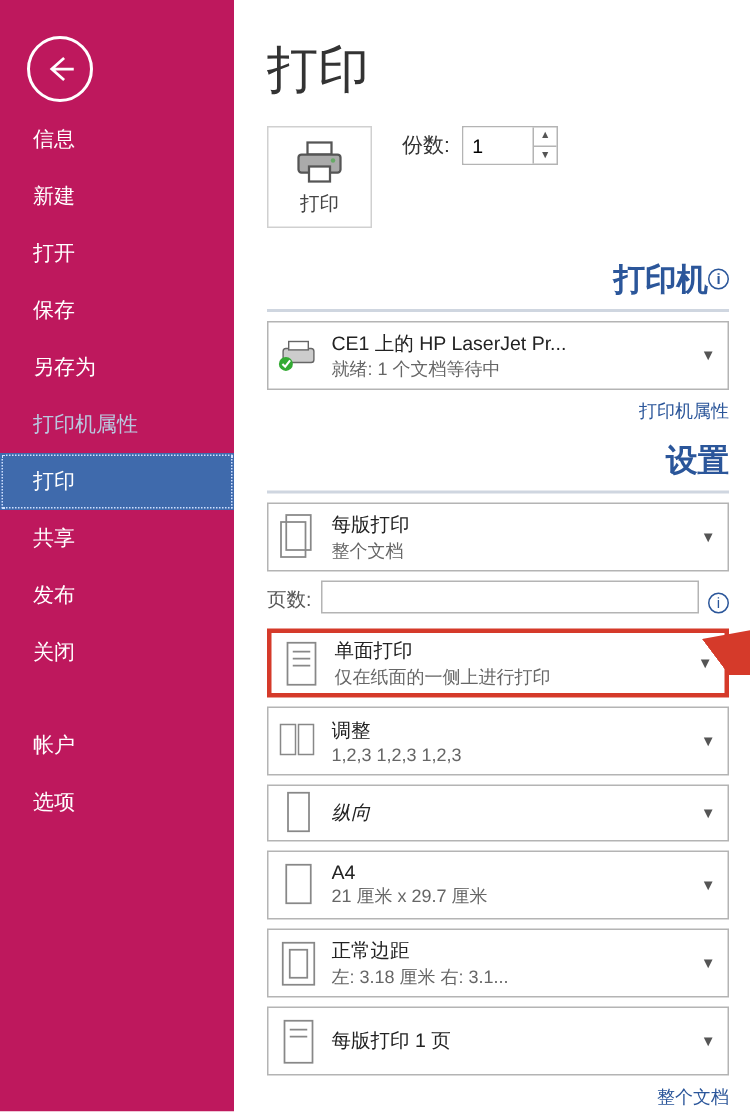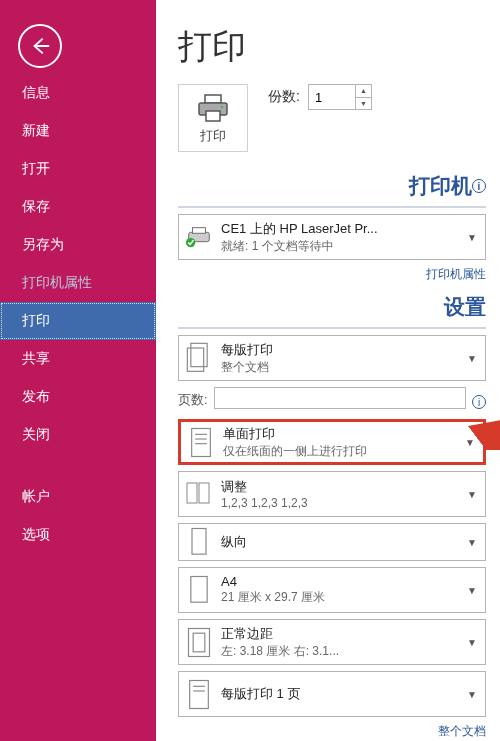--- a/index.html
+++ b/index.html
@@ -28,21 +28,21 @@
   .sect-head { font-size: 21px; color: #2b569a; font-weight: 700; margin-bottom: 6px; display: flex; justify-content: flex-end; align-items: center; }
   .underline { border-bottom: 2px solid #cfd6e0; margin-bottom: 6px; }
   .info-i { width: 14px; height: 14px; border: 1px solid #2b569a; border-radius: 50%; color: #2b569a; font-size: 10px; display: inline-flex; align-items: center; justify-content: center; }
   .dropdown { border: 1px solid #b4b4b4; background: #fff; display: flex; align-items: center; padding: 4px 6px; margin-bottom: 6px; cursor: pointer; height: 46px; position: relative; }
   .dropdown .icon { width: 28px; height: 32px; display: flex; align-items: center; justify-content: center; margin-right: 8px; flex-shrink: 0; }
   .dropdown .texts { flex: 1; overflow: hidden; }
   .dropdown .t1 { font-size: 13px; color: #222; white-space: nowrap; overflow: hidden; text-overflow: ellipsis; }
   .dropdown .t2 { font-size: 12px; color: #666; white-space: nowrap; overflow: hidden; text-overflow: ellipsis; }
   .dropdown .caret { font-size: 10px; color: #555; padding: 0 2px 0 6px; }
   .dropdown.narrow { height: 38px; }
-  .dropdown.single .t1 { font-size: 13px; }
+  .dropdown.single .t1 { font-size: 13px; font-style: italic; }
   .dropdown.highlight { border: 3px solid #d53a2a; margin-top: 10px; }
   .linkrow { text-align: right; font-size: 12px; color: #2b569a; margin-bottom: 10px; cursor: pointer; }
   .pagerow { display: flex; align-items: flex-end; gap: 6px; margin-bottom: 6px; }
   .pagerow .lbl { font-size: 13px; color: #555; }
   .pagerow input { flex: 1; border: 1px solid #b4b4b4; height: 22px; padding: 0 6px; font-size: 12px; outline: none; }
   .printer-mini { width: 30px; height: 22px; }
   .arrow-annot { position: absolute; top: 370px; left: 300px; width: 160px; height: 80px; pointer-events: none; }
   svg.doc-icon rect { fill: none; stroke: #888; stroke-width: 1; }
 </style>
 </head>

